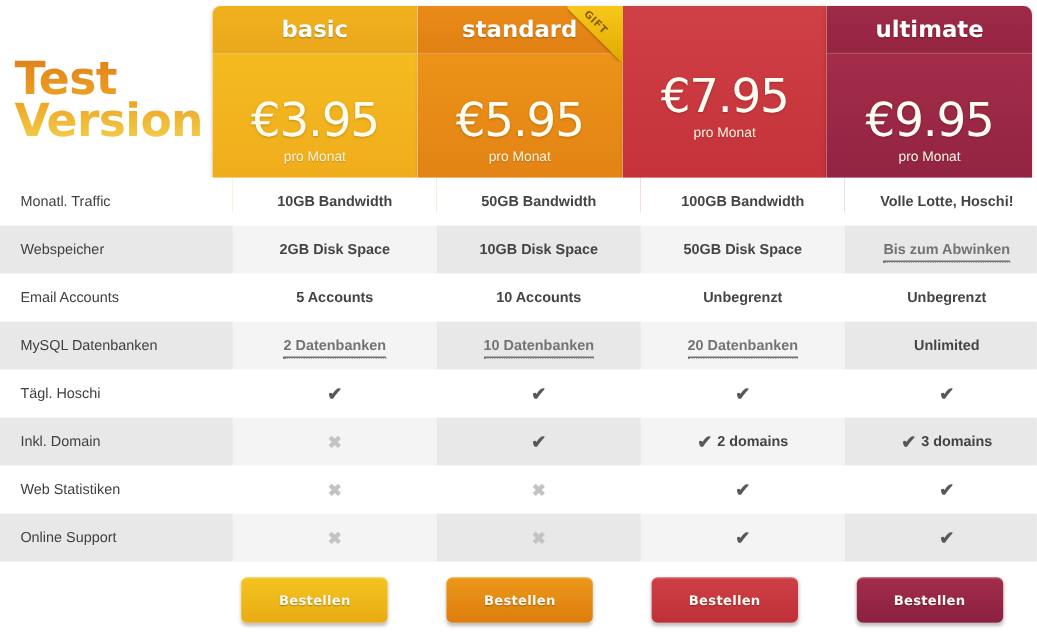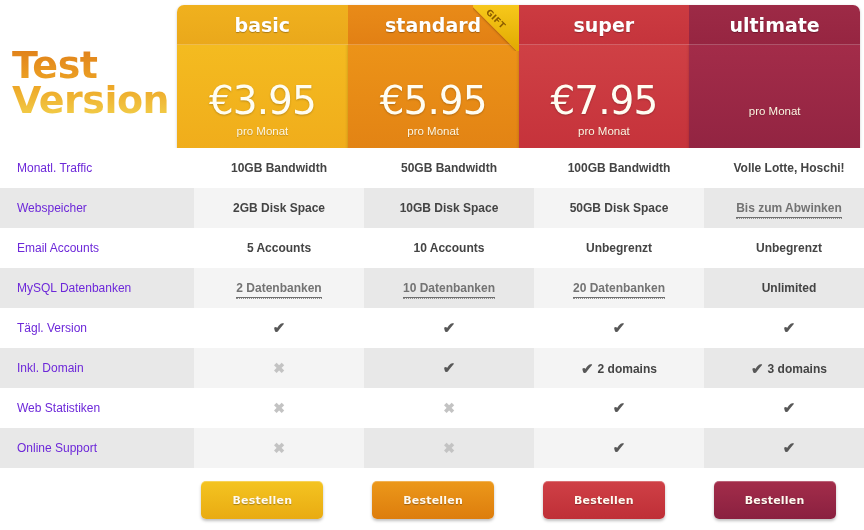--- a/index.html
+++ b/index.html
@@ -179,21 +179,21 @@
     color: #444444;
     text-align: center;
     vertical-align: middle;
     padding: 0;
     border: 0;
   }
   .features td.feat-label {
     width: 177px;
     text-align: left;
     padding-left: 17px;
-    color: #6d28d9;
+    color: #404040;
     font-size: 12px;
   }
   .features td.col-cell { width: 170px; font-weight: bold; }
 
   
   .features tr.odd  td.feat-label { background: #ffffff; }
   .features tr.odd  td.col-cell   { background: #ffffff; }
   .features tr.even td.feat-label { background: #e8e8e8; }
   .features tr.even td.col-cell.alt-a { background: #f4f4f4; }
   .features tr.even td.col-cell.alt-b { background: #e8e8e8; }
@@ -272,29 +272,29 @@
         <div class="plan-body">
           <div class="plan-price">€5.95</div>
           <div class="plan-period">pro Monat</div>
         </div>
         <div class="gift-ribbon">
           <div class="flag"></div>
           <div class="flag-text">GIFT</div>
         </div>
       </div>
       <div class="plan super">
-        <div class="plan-name">super</div>
         <div class="plan-body">
           <div class="plan-price">€7.95</div>
           <div class="plan-period">pro Monat</div>
         </div>
       </div>
       <div class="plan ultimate">
         <div class="plan-name">ultimate</div>
         <div class="plan-body">
+          <div class="plan-price">€9.95</div>
           <div class="plan-period">pro Monat</div>
         </div>
       </div>
     </div>
 
   <table class="features" id="features-table">
     <tbody id="features-body">
         <tr class="odd">
           <td class="feat-label">Monatl. Traffic</td>
           <td class="col-cell alt-a"><span>10GB Bandwidth</span></td>
@@ -317,21 +317,21 @@
           <td class="col-cell alt-b"><span>Unbegrenzt</span></td>
         </tr>
         <tr class="even">
           <td class="feat-label">MySQL Datenbanken</td>
           <td class="col-cell alt-a"><span class="tip">2 Datenbanken</span></td>
           <td class="col-cell alt-b"><span class="tip">10 Datenbanken</span></td>
           <td class="col-cell alt-a"><span class="tip">20 Datenbanken</span></td>
           <td class="col-cell alt-b"><span>Unlimited</span></td>
         </tr>
         <tr class="odd">
-          <td class="feat-label">Tägl. Version</td>
+          <td class="feat-label">Tägl. Hoschi</td>
           <td class="col-cell alt-a"><span class="mark yes">✔</span></td>
           <td class="col-cell alt-b"><span class="mark yes">✔</span></td>
           <td class="col-cell alt-a"><span class="mark yes">✔</span></td>
           <td class="col-cell alt-b"><span class="mark yes">✔</span></td>
         </tr>
         <tr class="even">
           <td class="feat-label">Inkl. Domain</td>
           <td class="col-cell alt-a"><span class="mark no">✖</span></td>
           <td class="col-cell alt-b"><span class="mark yes">✔</span></td>
           <td class="col-cell alt-a"><span class="mark-with-text"><span class="mark yes">✔</span><span>2 domains</span></span></td>

